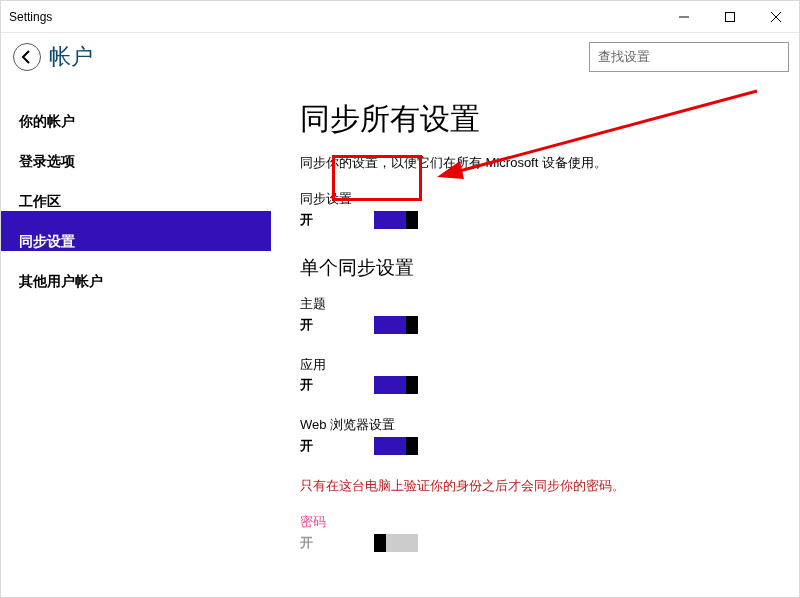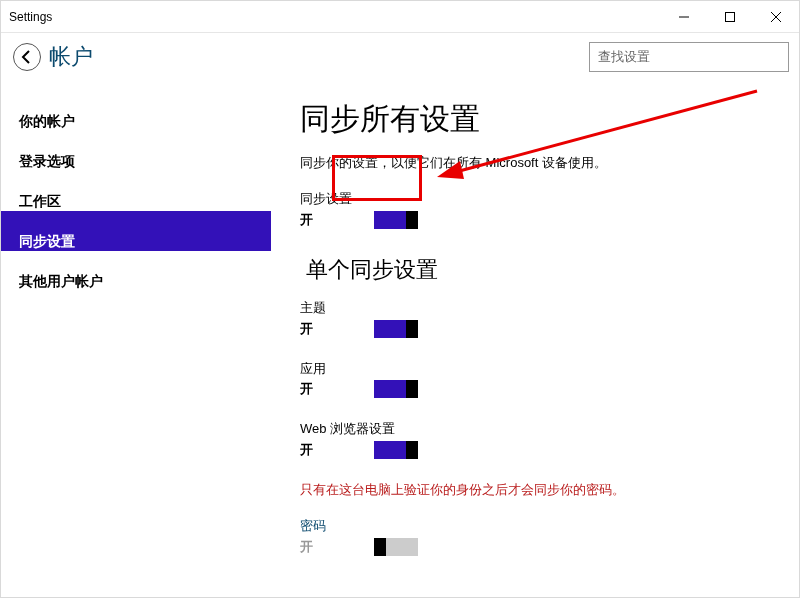--- a/index.html
+++ b/index.html
@@ -20,27 +20,27 @@
   .search-box { width: 200px; height: 30px; border: 1px solid #999; font-size: 13px; padding: 0 8px; color: #666; display: flex; align-items: center; }
 
   
   .content { display: flex; height: calc(598px - 32px - 48px - 2px); }
   .sidebar { width: 270px; padding-top: 10px; }
   .sidebar-item { height: 40px; display: flex; align-items: flex-end; padding-left: 18px; font-size: 14px; color: #000; font-weight: bold; }
   .sidebar-item.selected { background: #3311b8; color: #fff; }
 
   .main { flex: 1; padding: 18px 28px 0 28px; overflow: hidden; position: relative; border-left: 1px solid transparent; }
   .main h1 { font-size: 30px; font-weight: 400; color: #000; margin-bottom: 14px; }
-  .main h2 { font-size: 22px; font-weight: 400; color: #000; margin: 26px 0 14px 6px; }
+  .main h2 { font-size: 19px; font-weight: 400; color: #000; margin: 26px 0 14px 0; }
   .desc { font-size: 13px; color: #000; margin-bottom: 18px; }
   .desc.warning { color: #b91c1c; }
 
   .setting-block { margin-bottom: 22px; }
   .setting-label { font-size: 13px; color: #000; }
-  .setting-label.disabled { color: #0c4a6e; font-family: Liberation Mono, monospace; }
+  .setting-label.disabled { color: #ec4899; font-family: Liberation Mono, monospace; }
   .setting-state { font-size: 13px; font-weight: 700; color: #000; display: inline-block; width: 70px; vertical-align: middle; }
   .setting-state.disabled { color: #999; }
   .toggle { display: inline-block; width: 44px; height: 18px; background: #ccc; position: relative; vertical-align: middle; }
   .toggle .track-on { position: absolute; left: 0; top: 0; bottom: 0; width: 32px; background: #3311b8; }
   .toggle .knob { position: absolute; right: 0; top: 0; bottom: 0; width: 12px; background: #000; }
   .toggle.off .knob { right: auto; left: 0; background: #000; }
 
   .state-row { margin-top: 2px; }
 
   

